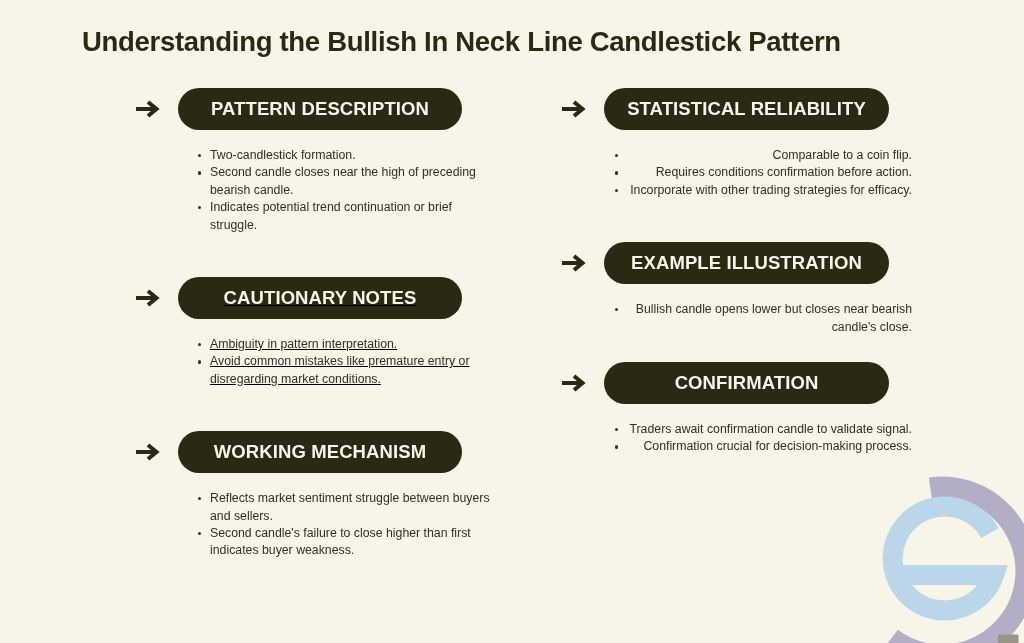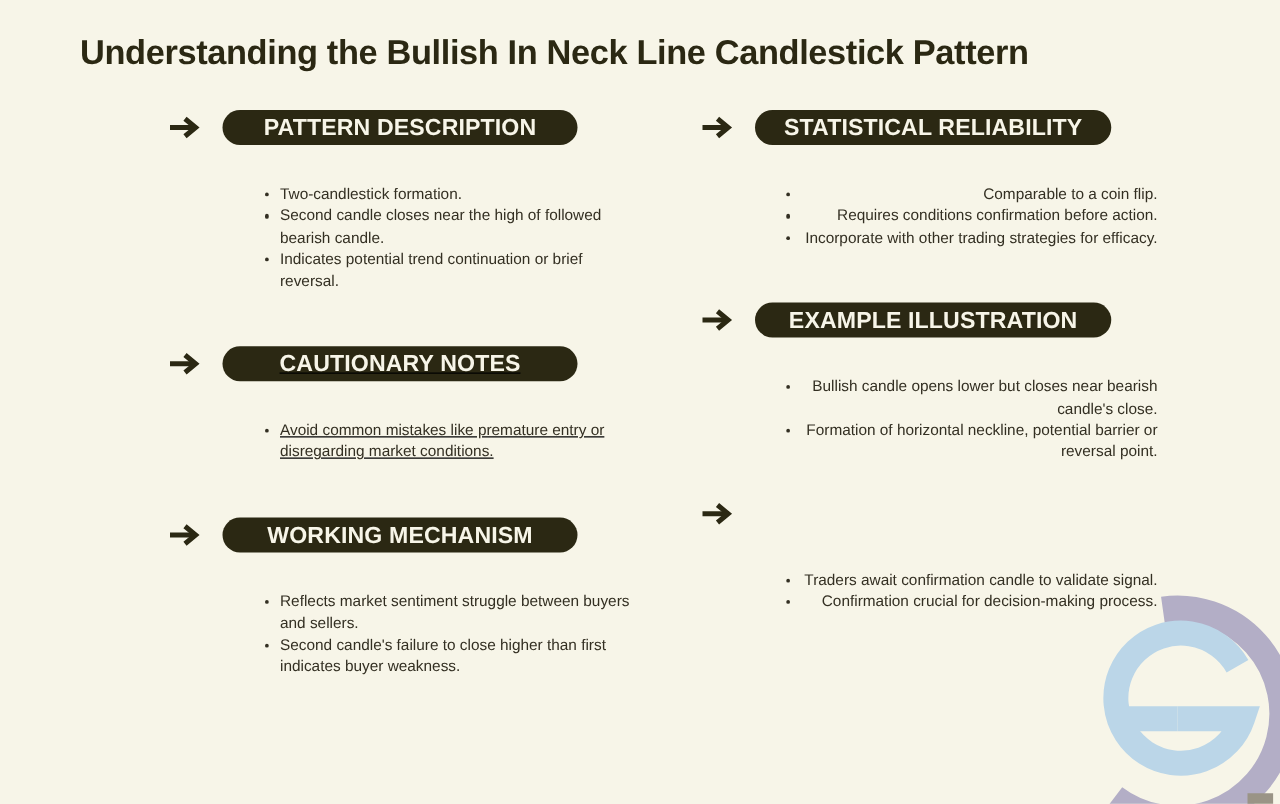--- a/index.html
+++ b/index.html
@@ -22,21 +22,21 @@
     bottom: -28px;
     width: 200px;
     height: 200px;
     pointer-events: none;
     z-index: 0;
   }
 
   
   .page-title {
     position: absolute;
-    left: 64px;
+    left: 82px;
     top: 26px;
     font-size: 27.5px;
     font-weight: bold;
     letter-spacing: -0.3px;
     color: #2B2813;
     white-space: nowrap;
     z-index: 2;
   }
 
   
@@ -64,21 +64,21 @@
     gap: 17px;
   }
   .arrow-icon {
     flex: 0 0 auto;
     width: 28px;
     height: 28px;
     display: block;
   }
   .pill {
     flex: 0 0 auto;
-    height: 28px;
+    height: 42px;
     background: #2B2813;
     border-radius: 21px;
     display: flex;
     align-items: center;
     justify-content: center;
     padding: 0 20px;
     box-sizing: border-box;
   }
   .pill-label {
     color: #F7F5E8;
@@ -87,21 +87,21 @@
     letter-spacing: 0.1px;
     white-space: nowrap;
     line-height: 1;
   }
   
   .col-left  .pill { width: 284px; }
   .col-right .pill { width: 285px; }
 
   .bullets {
     list-style: none;
-    margin: 14px;
+    margin: 0;
     padding: 0;
     padding-top: 17px;
   }
   .col-left  .bullets { padding-left: 63px; }
   .col-right .bullets { padding-left: 54px; }
 
   .bullets li {
     position: relative;
     padding-left: 14px;
     font-size: 12.3px;
@@ -154,38 +154,39 @@
             <path d="M3 14 H21" stroke="#2B2813" stroke-width="4" stroke-linecap="butt" fill="none"></path>
             <path d="M15 7 L23.5 14 L15 21" stroke="#2B2813" stroke-width="4" fill="none" stroke-linejoin="miter" stroke-linecap="butt"></path>
           </svg>
         </span>
         <div class="pill">
           <span class="pill-label">PATTERN DESCRIPTION</span>
         </div>
       </div>
       <ul class="bullets">
         <li>Two-candlestick formation.</li>
-        <li>Second candle closes near the high of followed bearish candle.</li>
-        <li>Indicates potential trend continuation or brief reversal.</li>
+        <li>Second candle closes near the high of preceding bearish candle.</li>
+        <li>Indicates potential trend continuation or brief struggle.</li>
       </ul>
     </div>
 
     <div class="section" style="margin-bottom:43px;text-decoration:underline;">
       <div class="section-head">
         <span class="arrow-icon">
           <svg viewBox="0 0 28 28" width="28" height="28" aria-hidden="true">
             <path d="M3 14 H21" stroke="#2B2813" stroke-width="4" stroke-linecap="butt" fill="none"></path>
             <path d="M15 7 L23.5 14 L15 21" stroke="#2B2813" stroke-width="4" fill="none" stroke-linejoin="miter" stroke-linecap="butt"></path>
           </svg>
         </span>
         <div class="pill">
           <span class="pill-label">CAUTIONARY NOTES</span>
         </div>
       </div>
       <ul class="bullets">
+        <li>Ambiguity in pattern interpretation.</li>
         <li>Avoid common mistakes like premature entry or disregarding market conditions.</li>
       </ul>
     </div>
 
     <div class="section">
       <div class="section-head">
         <span class="arrow-icon">
           <svg viewBox="0 0 28 28" width="28" height="28" aria-hidden="true">
             <path d="M3 14 H21" stroke="#2B2813" stroke-width="4" stroke-linecap="butt" fill="none"></path>
             <path d="M15 7 L23.5 14 L15 21" stroke="#2B2813" stroke-width="4" fill="none" stroke-linejoin="miter" stroke-linecap="butt"></path>
@@ -231,32 +232,34 @@
             <path d="M3 14 H21" stroke="#2B2813" stroke-width="4" stroke-linecap="butt" fill="none"></path>
             <path d="M15 7 L23.5 14 L15 21" stroke="#2B2813" stroke-width="4" fill="none" stroke-linejoin="miter" stroke-linecap="butt"></path>
           </svg>
         </span>
         <div class="pill">
           <span class="pill-label">EXAMPLE ILLUSTRATION</span>
         </div>
       </div>
       <ul class="bullets">
         <li>Bullish candle opens lower but closes near bearish candle's close.</li>
-        <li>Formation of horizontal neckline, potential barrier or reversal point.</li>
       </ul>
     </div>
 
     <div class="section">
       <div class="section-head">
         <span class="arrow-icon">
           <svg viewBox="0 0 28 28" width="28" height="28" aria-hidden="true">
             <path d="M3 14 H21" stroke="#2B2813" stroke-width="4" stroke-linecap="butt" fill="none"></path>
             <path d="M15 7 L23.5 14 L15 21" stroke="#2B2813" stroke-width="4" fill="none" stroke-linejoin="miter" stroke-linecap="butt"></path>
           </svg>
         </span>
+        <div class="pill">
+          <span class="pill-label">CONFIRMATION</span>
+        </div>
       </div>
       <ul class="bullets">
         <li>Traders await confirmation candle to validate signal.</li>
         <li>Confirmation crucial for decision-making process.</li>
       </ul>
     </div>
 
   </div>
 
 </div>

